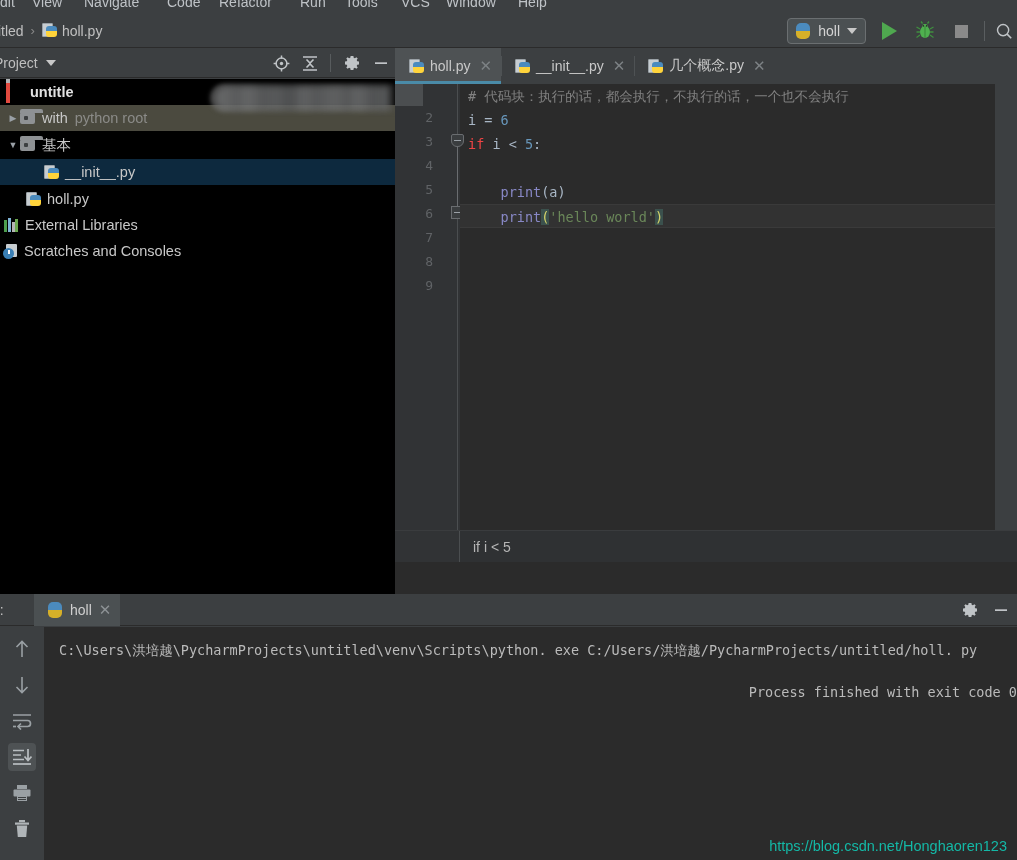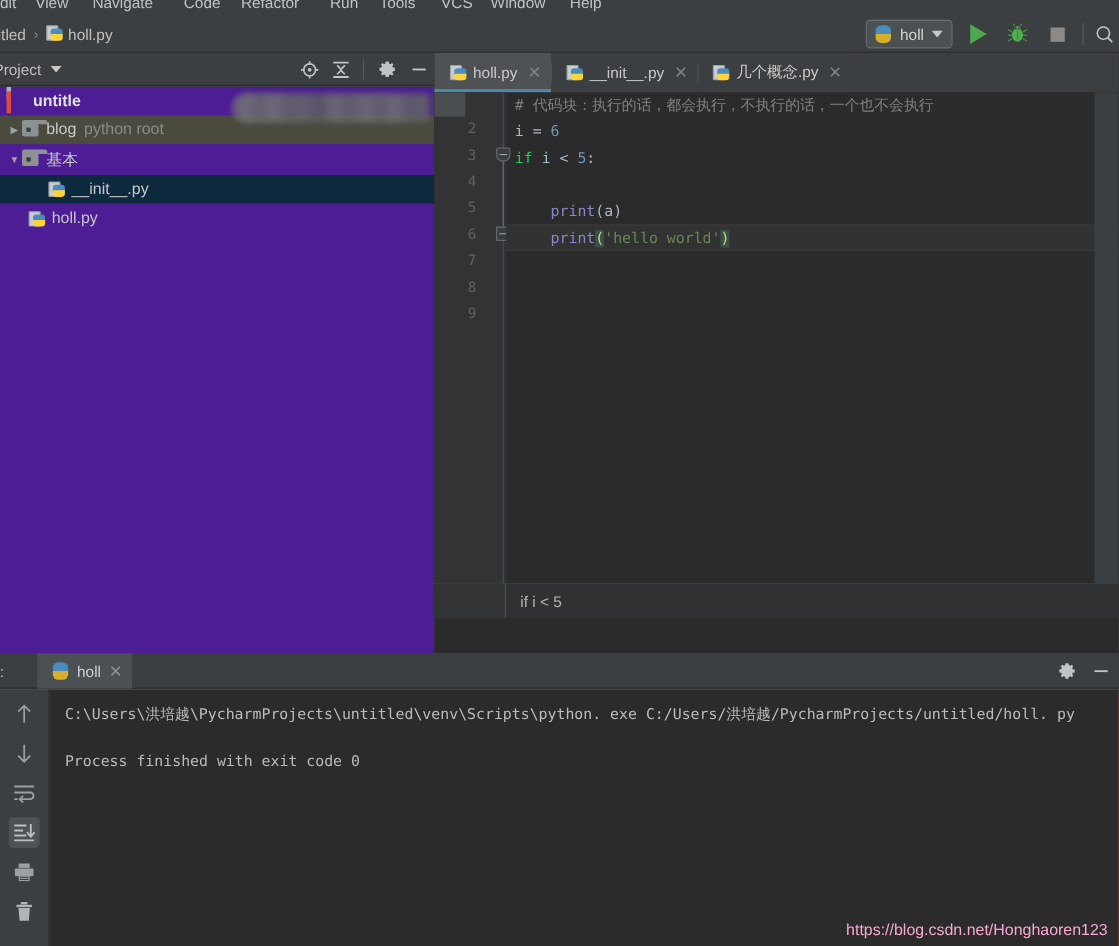--- a/index.html
+++ b/index.html
@@ -64,21 +64,21 @@
   
   .projpanel { position:absolute; left:0; top:48px; width:395px; height:546px; background:#3c3f41; }
   .projhdr {
     position:relative; height:30px; display:flex; align-items:center;
     background:#3c3f41; border-bottom:1px solid #2b2b2b;
   }
   .projhdr .ttl { font-size:14px; color:#bfbfbf; margin-left:-6px; }
   .projhdr .cr { margin-left:8px; }
   .projhdr .tools { position:absolute; right:6px; top:0; height:30px; display:flex; align-items:center; gap:12px;}
 
-  .tree { position:absolute; left:0; top:31px; right:0; bottom:0; background:#4c1d95; overflow:hidden;}
+  .tree { position:absolute; left:0; top:31px; right:0; bottom:0; background:#000000; overflow:hidden;}
   .row { position:relative; height:26px; display:flex; align-items:center; font-size:14.5px; color:#c8c8c8; white-space:nowrap; padding-left:6px;}
   .row.sel { background:#0d293e; }
   .row.venvrow { background:#4b4a3f; }
   .row .arrow { width:14px; display:inline-block; text-align:center; color:#9aa0a6; font-size:9px; flex:none;}
   .folder { position:relative; width:15px;height:12px;flex:none;margin-right:7px;}
   .folder .bd { position:absolute; inset:0; background:#8e9194; border-radius:2px;}
   .folder .tab { position:absolute; left:0; top:-3px; width:7px;height:4px;background:#8e9194;border-radius:2px 2px 0 0;}
   .folder .dot { position:absolute; left:4px; top:4px; width:4px;height:4px;background:#3c3f41;border-radius:1px;}
   .bold { font-weight:bold; color:#e0e0e0; }
   .dim { color:#8b8b88; margin-left:7px; }
@@ -135,21 +135,21 @@
   .fold .mn { position:absolute; left:2px; top:5px; width:7px; height:1px; background:#9aa0a6;}
   .foldline { position:absolute; left:62px; width:1px; background:#6a6d70; }
   .gutterhl { position:absolute; left:0; top:0; width:28px; height:22px; background:#4b4e50; }
 
   .codearea { position:absolute; left:65px; top:0; right:22px; bottom:0;
     font-family:"DejaVu Sans Mono", monospace; font-size:13.5px; }
   .cl-row { position:absolute; left:8px; white-space:pre; height:24px; line-height:24px; }
   .cl-row.cur { left:0; right:-22px; background:#323232; padding-left:8px;
     border-top:1px solid #3a3a3a; border-bottom:1px solid #3a3a3a; }
   .c-comment { color:#808080;text-align:center; }
-  .c-kw { color:#22c55e;margin-top:48px; }
+  .c-kw { color:#ef4444;margin-top:48px; }
   .c-num { color:#6897bb; }
   .c-fn { color:#8888c6; }
   .c-str { color:#6a8759; }
   .c-plain { color:#a9b7c6; }
   .c-brace { color:#d4d46a; background:#3b514d; }
 
   .escroll { position:absolute; right:0; top:0; width:22px; bottom:0; background:#3c3f41; }
   .escroll .thumb { position:absolute; right:3px; top:2px; width:9px; height:0px; background:#4f5355; border-radius:4px;}
 
   .breadbar {
@@ -160,31 +160,31 @@
   .breadbar .gutcol { position:absolute; left:0; top:0; bottom:0; width:65px; background:#313335; border-right:1px solid #4b4e50;}
 
   
   .runpanel { position:absolute; left:0; top:594px; width:1017px; height:266px; background:#3c3f41; }
   .runhdr { position:relative; height:32px; background:#3c3f41; display:flex; align-items:center; border-bottom:1px solid #2b2b2b;}
   .runhdr .lbl { font-size:14px; color:#c0c0c0; margin-left:-8px; width:40px;}
   .runtab { display:flex; align-items:center; gap:7px; height:32px; padding:0 9px 0 13px; background:#4b5052; font-size:14px; color:#d0d0d0; margin-left:2px;}
   .runtab .x { color:#8d9295; font-size:15px; }
   .runhdr .tools { position:absolute; right:8px; top:0; height:32px; display:flex; align-items:center; gap:14px;}
 
-  .runbody { position:absolute; left:0; top:33px; right:0; bottom:0; background:#ef4444; }
+  .runbody { position:absolute; left:0; top:33px; right:0; bottom:0; background:#86efac; }
   .runsidebar { position:absolute; left:0; top:0; width:45px; bottom:0; background:#3c3f41; border-right:1px solid #2b2b2b;
      display:flex; flex-direction:column; align-items:center; padding-top:8px; gap:8px;}
   .sbtn { width:28px;height:28px; display:flex;align-items:center;justify-content:center; border-radius:4px;}
   .sbtn.active { background:#4e5254; }
   .console { position:absolute; left:45px; top:0; right:0; bottom:0; background:#2b2b2b; padding:12px 0 0 14px;
     font-family:"DejaVu Sans Mono", monospace; font-size:13.5px; color:#bbbbbb; }
   .console .line { white-space:pre; line-height:22px; }
-  .console .line.sp { margin-top:20px; }
-
-  .watermark { position:absolute; right:10px; bottom:6px; font-size:14.5px; color:#f9a8d4; }
+  .console .line.sp { margin-top:20px;text-align:right; }
+
+  .watermark { position:absolute; right:10px; bottom:6px; font-size:14.5px; color:#14b8a6; }
 
   
   svg { display:block; }
 </style>
 </head>
 <body>
 
 <div id="app">
 
   <div class="menubar">
@@ -292,21 +292,21 @@
         <span class="bold">untitle</span>
       </div>
 
       <div class="row venvrow" style="top:26px;position:absolute;left:0;right:0;">
         <span class="arrow">▶</span>
         <span class="folder">
             <span class="tab"></span>
             <span class="bd"></span>
             <span class="dot"></span>
           </span>
-        <span>blog</span>
+        <span>with</span>
         <span class="dim">python root</span>
       </div>
 
       <div class="row" style="top:53px;position:absolute;left:0;right:0;">
         <span class="arrow">▼</span>
         <span class="folder">
             <span class="tab"></span>
             <span class="bd"></span>
             <span class="dot"></span>
           </span>
@@ -328,21 +328,37 @@
         <span class="pyicon" style="margin-right:6px">
             <span class="pg"></span>
             <span class="pb">
               <span class="t"></span>
               <span class="b"></span>
             </span>
           </span>
         <span>holl.py</span>
       </div>
 
-
+      <div class="row" style="top:133px;position:absolute;left:0;right:0;padding-left:4px;">
+        <span class="libicon">
+            <i></i>
+            <i></i>
+            <i></i>
+            <i></i>
+          </span>
+        <span>External Libraries</span>
+      </div>
+
+      <div class="row" style="top:159px;position:absolute;left:0;right:0;padding-left:3px;">
+        <span class="scratchicon">
+            <span class="sq"></span>
+            <span class="cl"></span>
+          </span>
+        <span>Scratches and Consoles</span>
+      </div>
     </div>
   </div>
 
   <div class="censor2"></div>
   <div class="censor"></div>
 
   <div class="editor">
 
     <div class="tabs">
       <div class="tab active">

